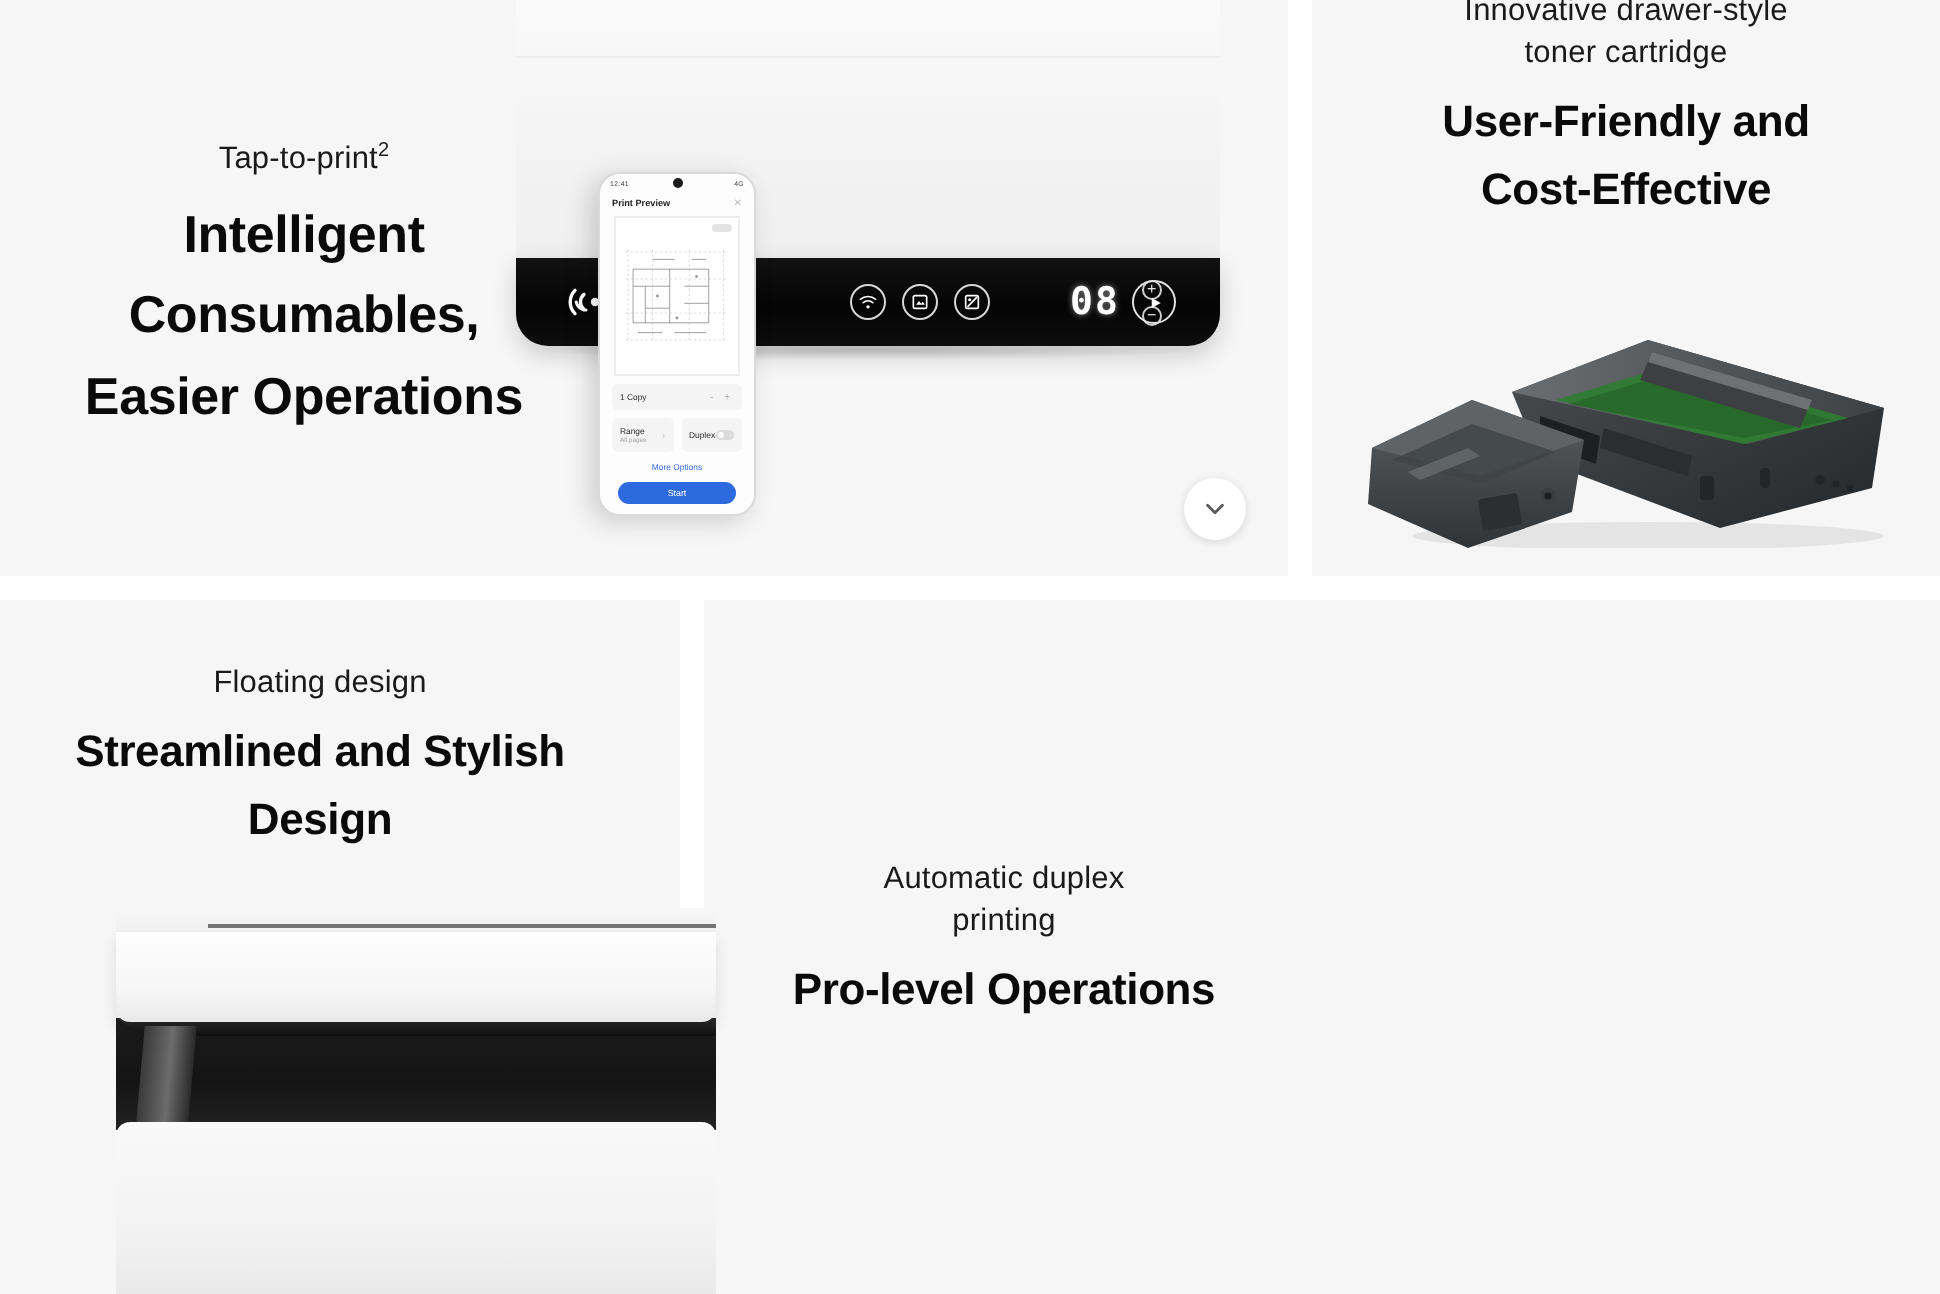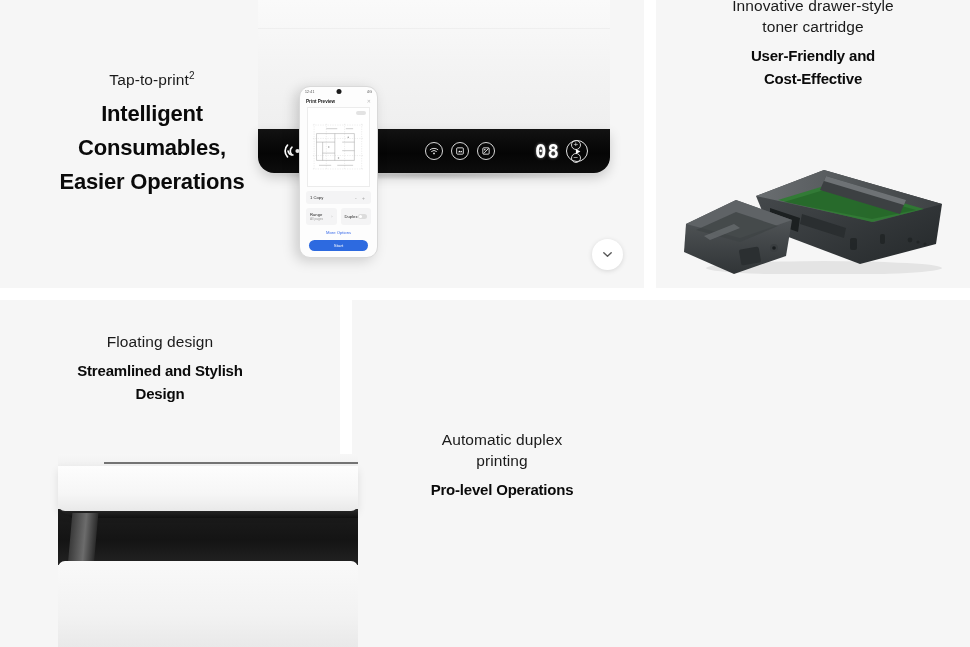--- a/index.html
+++ b/index.html
@@ -27,24 +27,24 @@
   #card-performance { left:352px; top:300px; width:618px; height:347px; }
 
   
   .txt { position:absolute; text-align:center; color:#111; z-index:6; }
   .eyebrow {
     font-size:15.5px; line-height:1.35; color:#1a1a1a;
     font-weight:400; letter-spacing:.1px;
   }
   .eyebrow sup { font-size:10px; vertical-align:super; line-height:0; }
   .headline {
-    font-size:22px; line-height:1.55; color:#0a0a0a;
+    font-size:26px; line-height:1.55; color:#0a0a0a;
     font-weight:700; letter-spacing:-.2px; margin-top:6px;
   }
-  .headline.big { font-size:15px; }
+  .headline.big { font-size:22px; }
 
   #txt-intelligent { left:28px; top:70px; width:248px; }
   #txt-consumables { left:660px; top:-4px; width:306px; }
   #txt-design      { left:10px; top:332px; width:300px; }
   #txt-performance { left:362px; top:430px; width:280px; }
 
   
   .chev {
     position:absolute; width:31px; height:31px; border-radius:50%;
     background:#ffffff; z-index:30;

